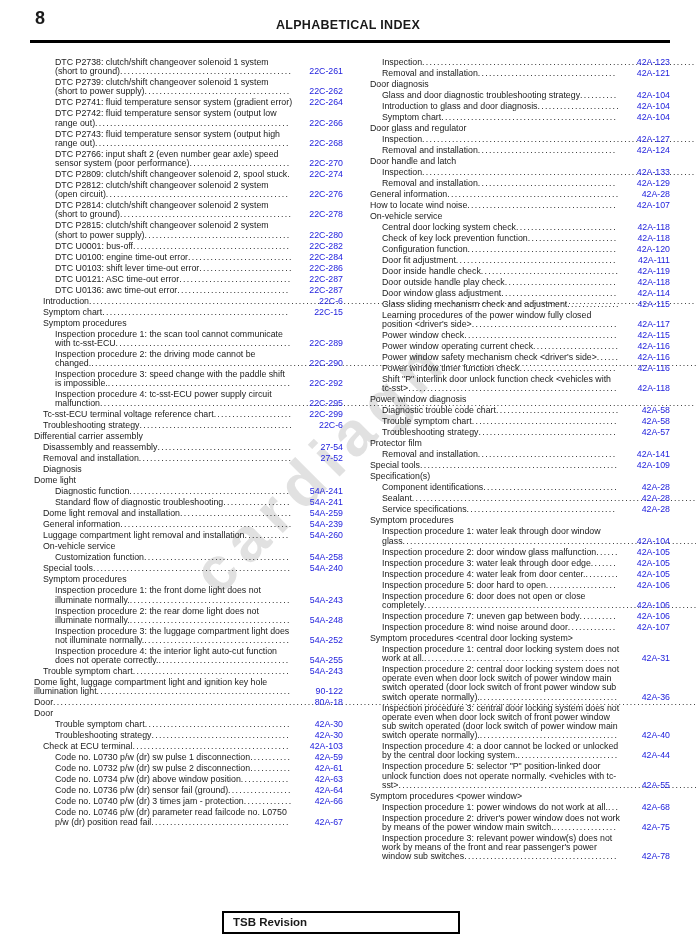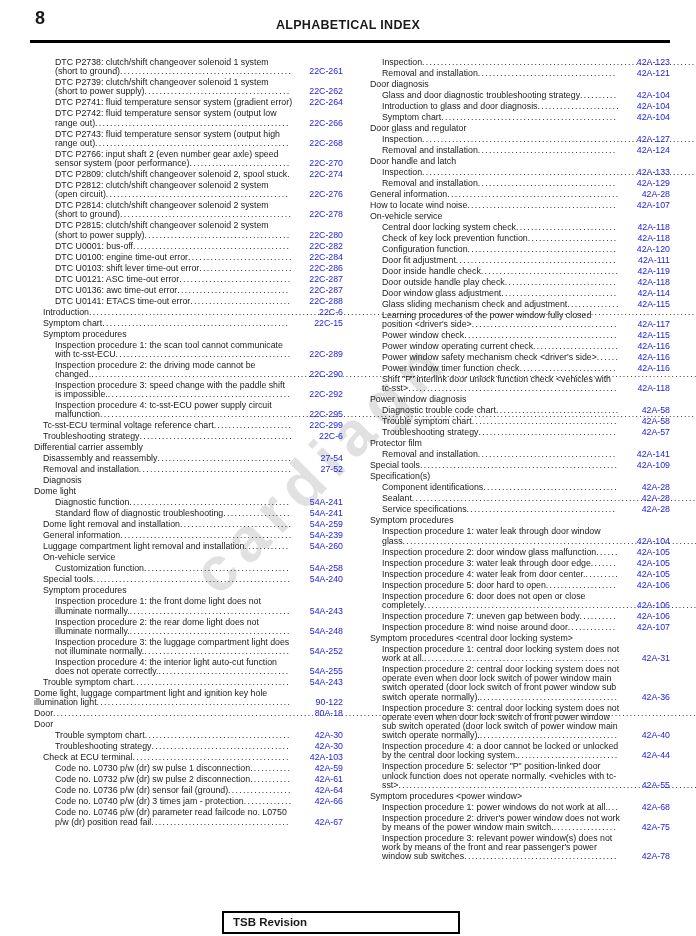--- a/index.html
+++ b/index.html
@@ -58,21 +58,20 @@
         <div class="entry lvl2"><span class="etext">DTC P2766: input shaft 2 (even number gear axle) speed sensor system (poor performance)</span><span class="dots">...........................</span><span class="epage" style="color: rgb(34, 34, 221);">22C-270</span></div>
         <div class="entry lvl2"><span class="etext">DTC P2809: clutch/shift changeover solenoid 2, spool stuck</span><span class="dots">.</span><span class="epage" style="color: rgb(34, 34, 221);">22C-274</span></div>
         <div class="entry lvl2"><span class="etext">DTC P2812: clutch/shift changeover solenoid 2 system (open circuit)</span><span class="dots">.................................................</span><span class="epage" style="color: rgb(34, 34, 221);">22C-276</span></div>
         <div class="entry lvl2"><span class="etext">DTC P2814: clutch/shift changeover solenoid 2 system (short to ground)</span><span class="dots">..............................................</span><span class="epage" style="color: rgb(34, 34, 221);">22C-278</span></div>
         <div class="entry lvl2"><span class="etext">DTC P2815: clutch/shift changeover solenoid 2 system (short to power supply)</span><span class="dots">.......................................</span><span class="epage" style="color: rgb(34, 34, 221);">22C-280</span></div>
         <div class="entry lvl2"><span class="etext">DTC U0001: bus-off</span><span class="dots">..........................................</span><span class="epage" style="color: rgb(34, 34, 221);">22C-282</span></div>
         <div class="entry lvl2"><span class="etext">DTC U0100: engine time-out error</span><span class="dots">............................</span><span class="epage" style="color: rgb(34, 34, 221);">22C-284</span></div>
         <div class="entry lvl2"><span class="etext">DTC U0103: shift lever time-out error</span><span class="dots">.........................</span><span class="epage" style="color: rgb(34, 34, 221);">22C-286</span></div>
         <div class="entry lvl2"><span class="etext">DTC U0121: ASC time-out error</span><span class="dots">..............................</span><span class="epage" style="color: rgb(34, 34, 221);">22C-287</span></div>
         <div class="entry lvl2"><span class="etext">DTC U0136: awc time-out error</span><span class="dots">..............................</span><span class="epage" style="color: rgb(34, 34, 221);">22C-287</span></div>
-        <div class="entry lvl2"><span class="etext">DTC U0141: ETACS time-out error</span><span class="dots">...........................</span><span class="epage" style="color: rgb(34, 34, 221);">22C-288</span></div>
         <div class="entry lvl1"><span class="etext">Introduction</span><span class="dots">............................................................................................................................................................................................................................................................................................................</span><span class="epage" style="color: rgb(34, 34, 221);">22C-6</span></div>
         <div class="entry lvl1"><span class="etext">Symptom chart</span><span class="dots">..................................................</span><span class="epage" style="color: rgb(34, 34, 221);">22C-15</span></div>
         <div class="entry lvl1 heading"><span class="etext">Symptom procedures</span></div>
         <div class="entry lvl2"><span class="etext">Inspection procedure 1: the scan tool cannot communicate with tc-sst-ECU</span><span class="dots">...............................................</span><span class="epage" style="color: rgb(34, 34, 221);">22C-289</span></div>
         <div class="entry lvl2"><span class="etext">Inspection procedure 2: the driving mode cannot be changed.</span><span class="dots">............................................................................................................................................................................................................................................................................................................</span><span class="epage" style="color: rgb(34, 34, 221);">22C-290</span></div>
         <div class="entry lvl2"><span class="etext">Inspection procedure 3: speed change with the paddle shift is impossible.</span><span class="dots">.................................................</span><span class="epage" style="color: rgb(34, 34, 221);">22C-292</span></div>
         <div class="entry lvl2"><span class="etext">Inspection procedure 4: tc-sst-ECU power supply circuit malfunction</span><span class="dots">............................................................................................................................................................................................................................................................................................................</span><span class="epage" style="color: rgb(34, 34, 221);">22C-295</span></div>
         <div class="entry lvl1"><span class="etext">Tc-sst-ECU terminal voltage reference chart</span><span class="dots">.....................</span><span class="epage" style="color: rgb(34, 34, 221);">22C-299</span></div>
         <div class="entry lvl1"><span class="etext">Troubleshooting strategy</span><span class="dots">.........................................</span><span class="epage" style="color: rgb(34, 34, 221);">22C-6</span></div>
         <div class="entry lvl0 heading"><span class="etext">Differential carrier assembly</span></div>
@@ -95,20 +94,21 @@
         <div class="entry lvl2"><span class="etext">Inspection procedure 4: the interior light auto-cut function does not operate correctly.</span><span class="dots">...................................</span><span class="epage" style="color: rgb(34, 34, 221); padding-left: 9px;">54A-255</span></div>
         <div class="entry lvl1"><span class="etext">Trouble symptom chart</span><span class="dots">..........................................</span><span class="epage" style="color: rgb(34, 34, 221);">54A-243</span></div>
         <div class="entry lvl0"><span class="etext">Dome light, luggage compartment light and ignition key hole illumination light</span><span class="dots">....................................................</span><span class="epage" style="color: rgb(34, 34, 221);">90-122</span></div>
         <div class="entry lvl0"><span class="etext">Door</span><span class="dots">............................................................................................................................................................................................................................................................................................................</span><span class="epage" style="color: rgb(34, 34, 221);">80A-18</span></div>
         <div class="entry lvl0 heading"><span class="etext">Door</span></div>
         <div class="entry lvl2"><span class="etext">Trouble symptom chart</span><span class="dots">.......................................</span><span class="epage" style="color: rgb(34, 34, 221);">42A-30</span></div>
         <div class="entry lvl2"><span class="etext">Troubleshooting strategy</span><span class="dots">.....................................</span><span class="epage" style="color: rgb(34, 34, 221);">42A-30</span></div>
         <div class="entry lvl1"><span class="etext">Check at ECU terminal</span><span class="dots">..........................................</span><span class="epage" style="color: rgb(34, 34, 221);">42A-103</span></div>
         <div class="entry lvl2"><span class="etext">Code no. L0730 p/w (dr) sw pulse 1 disconnection</span><span class="dots">...........</span><span class="epage" style="color: rgb(34, 34, 221);">42A-59</span></div>
         <div class="entry lvl2"><span class="etext">Code no. L0732 p/w (dr) sw pulse 2 disconnection</span><span class="dots">...........</span><span class="epage" style="color: rgb(34, 34, 221);">42A-61</span></div>
+        <div class="entry lvl2"><span class="etext">Code no. L0734 p/w (dr) above window position</span><span class="dots">.............</span><span class="epage" style="color: rgb(34, 34, 221);">42A-63</span></div>
         <div class="entry lvl2"><span class="etext">Code no. L0736 p/w (dr) sensor fail (ground)</span><span class="dots">.................</span><span class="epage" style="color: rgb(34, 34, 221);">42A-64</span></div>
         <div class="entry lvl2"><span class="etext">Code no. L0740 p/w (dr) 3 times jam - protection</span><span class="dots">.............</span><span class="epage" style="color: rgb(34, 34, 221);">42A-66</span></div>
         <div class="entry lvl2"><span class="etext">Code no. L0746 p/w (dr) parameter read failcode no. L0750 p/w (dr) position read fail</span><span class="dots">.....................................</span><span class="epage" style="color: rgb(34, 34, 221);">42A-67</span></div>
       </div>
     <div class="col" id="col-right">
         <div class="entry lvl2"><span class="etext">Inspection</span><span class="dots">............................................................................................................................................................................................................................................................................................................</span><span class="epage" style="color: rgb(34, 34, 221);">42A-123</span></div>
         <div class="entry lvl2"><span class="etext">Removal and installation</span><span class="dots">.....................................</span><span class="epage" style="color: rgb(34, 34, 221);">42A-121</span></div>
         <div class="entry lvl1 heading"><span class="etext">Door diagnosis</span></div>
         <div class="entry lvl2"><span class="etext">Glass and door diagnostic troubleshooting strategy</span><span class="dots">..........</span><span class="epage" style="color: rgb(34, 34, 221);">42A-104</span></div>
         <div class="entry lvl2"><span class="etext">Introduction to glass and door diagnosis</span><span class="dots">......................</span><span class="epage" style="color: rgb(34, 34, 221);">42A-104</span></div>

